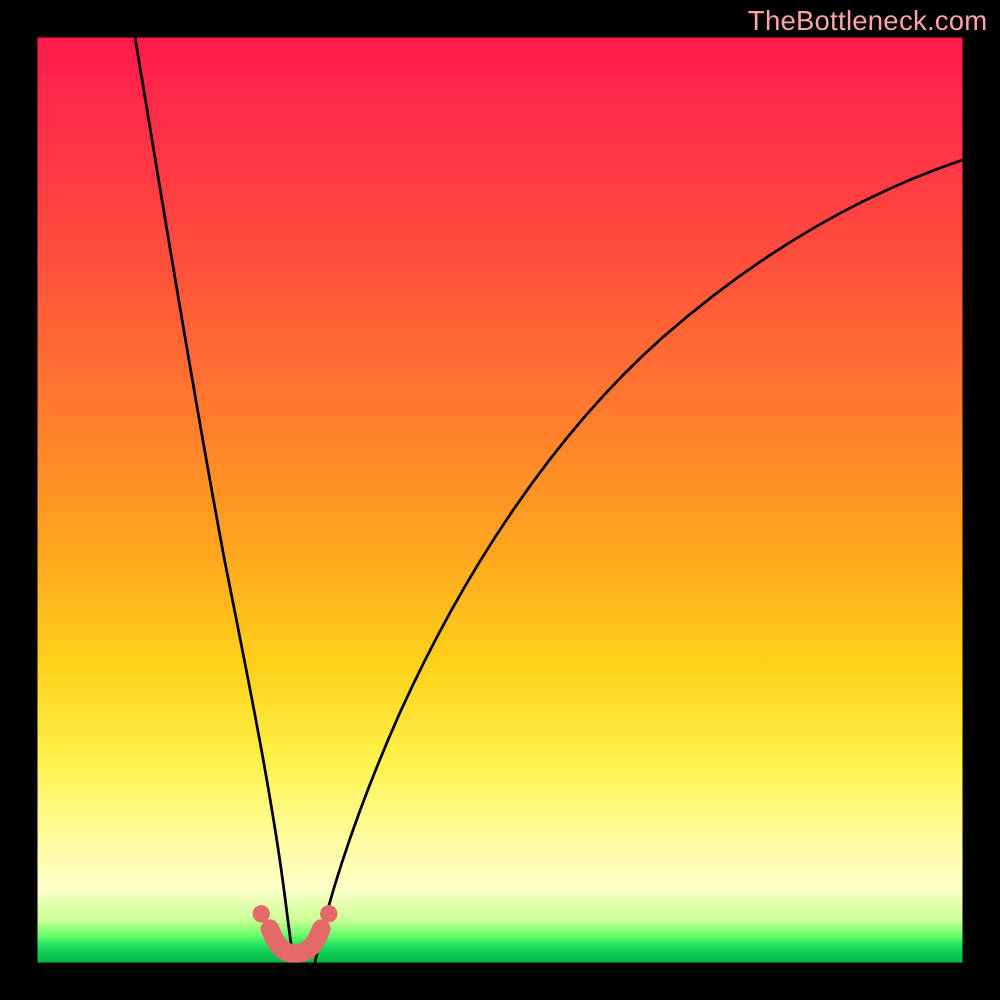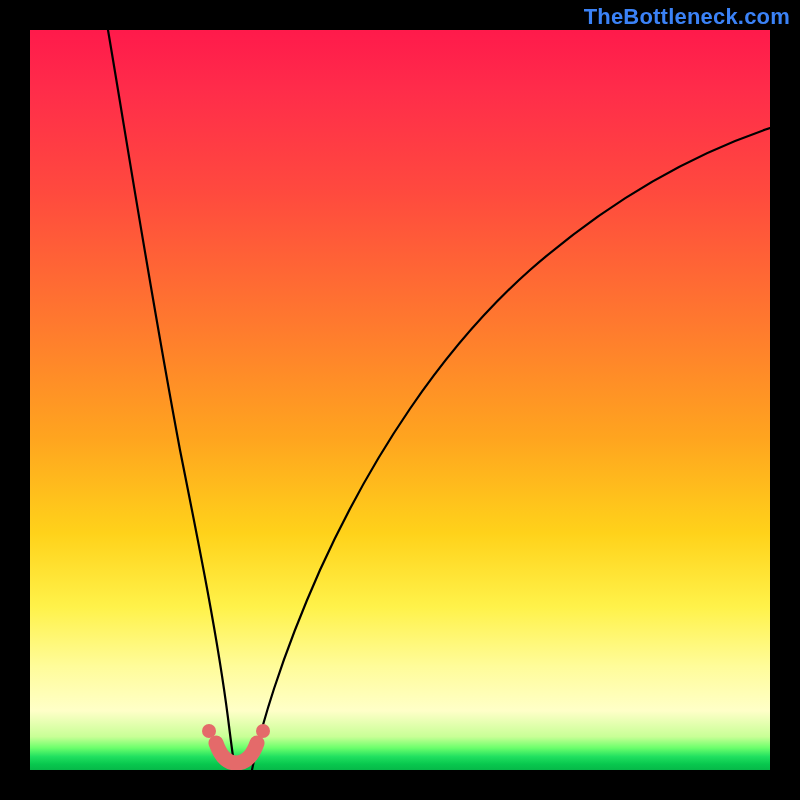--- a/index.html
+++ b/index.html
@@ -41,24 +41,24 @@
       #6cff6c 97%,
       #20e060 98.2%,
       #08c84e 99.2%,
       #06b848 100%
     );
   }
   .watermark {
     position: absolute;
     top: 4px;
     right: 10px;
-    color: #3b82f6;
+    color: #fca5a5;
     font-size: 22px;
     letter-spacing: 0.2px;
-    font-weight: 700;
+    font-weight: 400;
     z-index: 5;
   }
   svg.curves {
     position: absolute;
     top: 30px;
     left: 30px;
     width: 740px;
     height: 740px;
     z-index: 3;
   }

